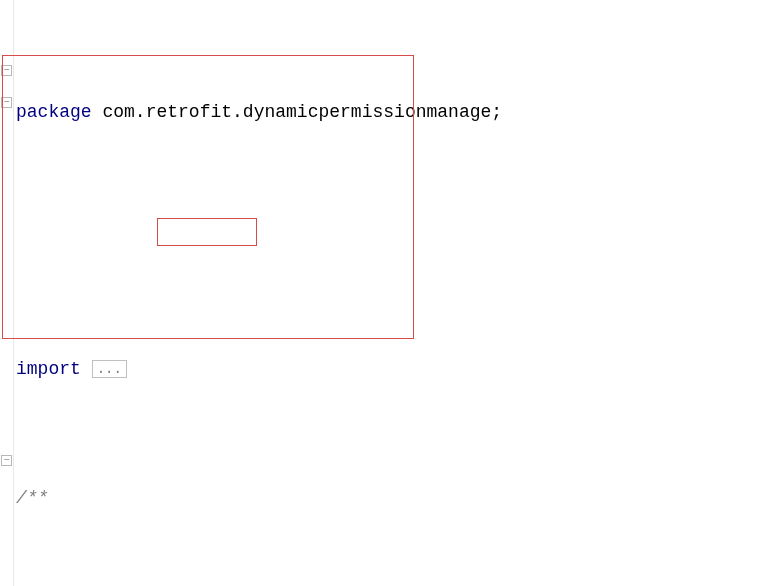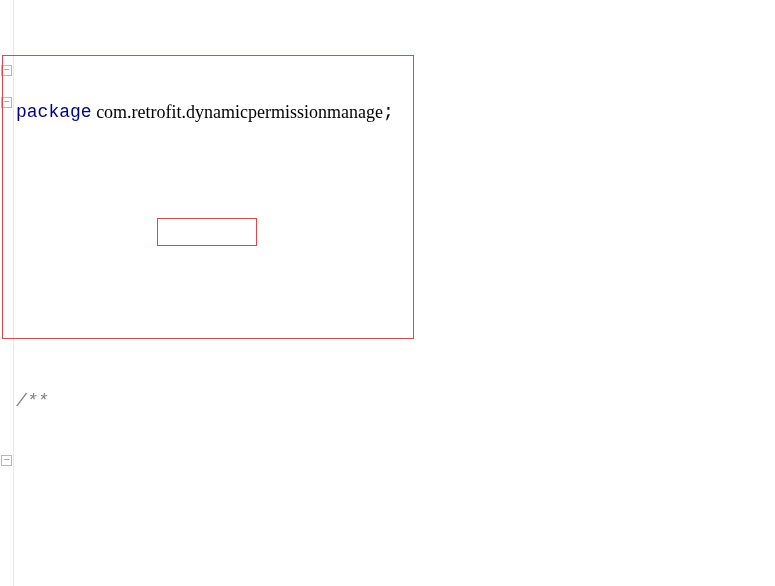--- a/index.html
+++ b/index.html
@@ -21,21 +21,21 @@
       background: #ffffff;
       border-right: 1px solid #e8e8e8;
     }
     .code-area {
       padding-left: 16px;
       line-height: 32px;
       white-space: pre;
     }
     .line { height: 32.5px; display: flex; align-items: center; }
     .keyword { color: #000080; font-weight: normal; }
-    .identifier { color: #000000; font-family: Liberation Serif, serif; }
+    .identifier { color: #000000; }
     .punct { color: #000000; }
     .comment { color: #808080; font-style: italic; }
     .red-box {
       position: absolute;
       border: 1px solid #d94a4a;
       pointer-events: none;
     }
     .red-box-1 {
       left: 2px; top: 55px; width: 412px; height: 284px;
     }
@@ -73,20 +73,23 @@
 <div class="fold-minus" style="top:455px;">−</div>
 
 <div class="code-area">
 
   <div class="line">
     <span class="keyword">package</span><span class="identifier"> com.retrofit.dynamicpermissionmanage</span><span class="punct">;</span>
   </div>
 
   <div class="line"></div>
 
+  <div class="line">
+    <span class="keyword">import</span><span>&nbsp;</span><span class="dots-box">...</span>
+  </div>
 
   <div class="line">
     <span class="comment">/**</span>
   </div>
 
   
 
   
 
   

